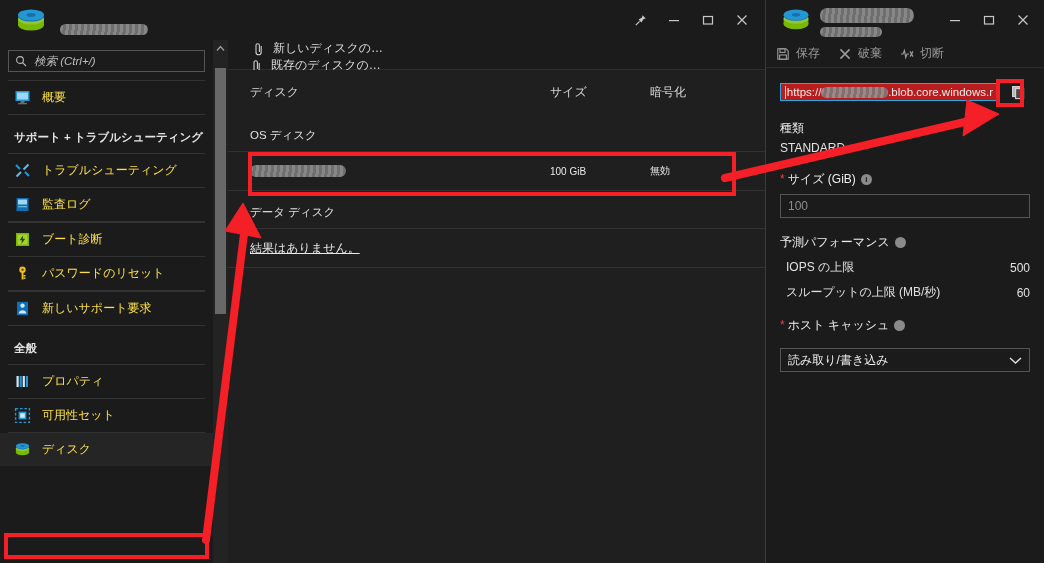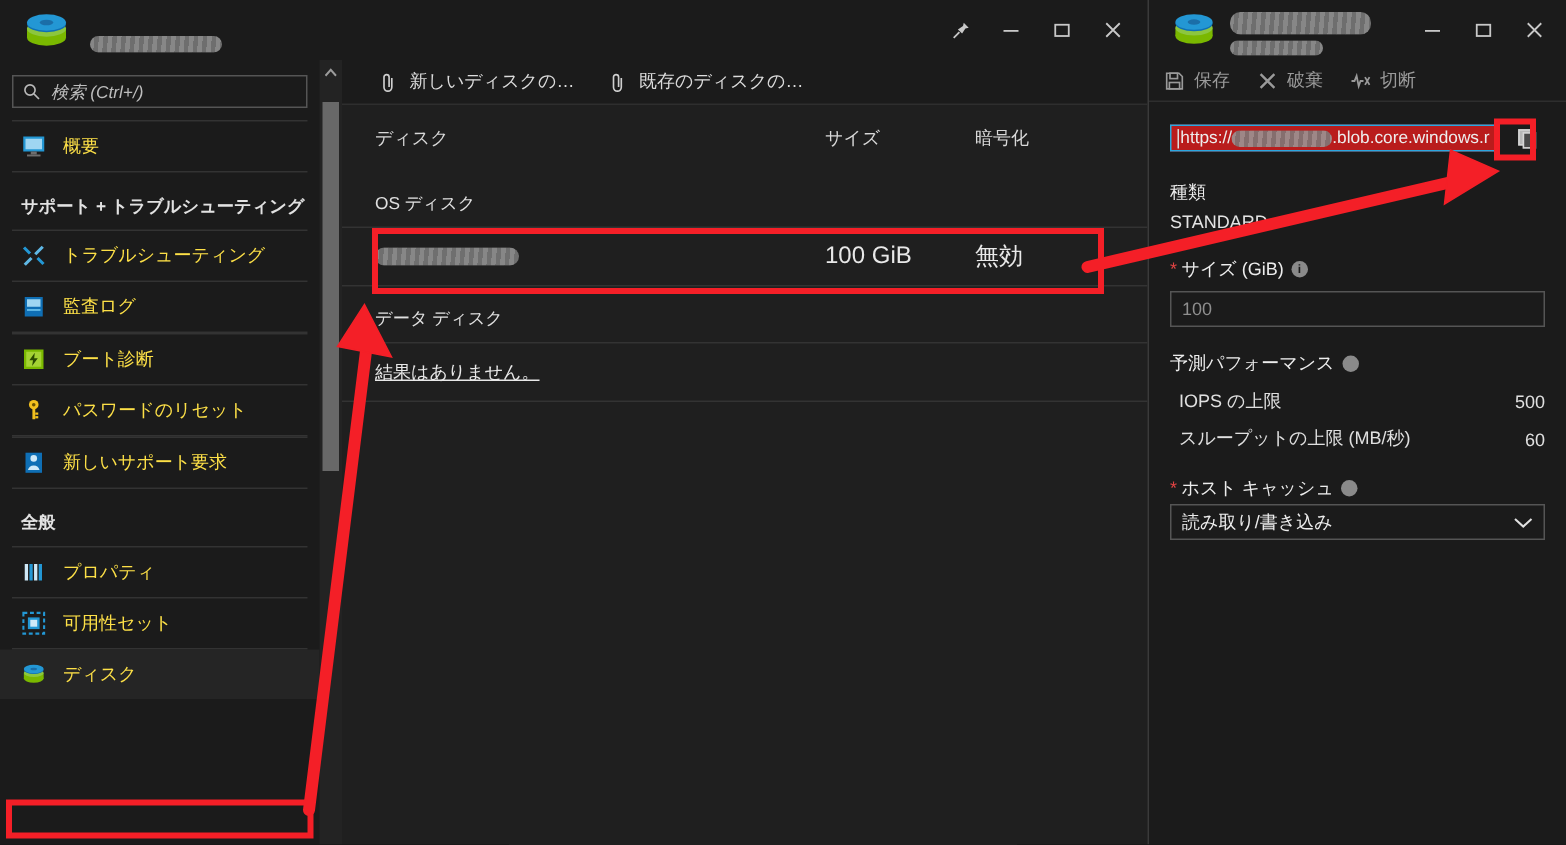--- a/index.html
+++ b/index.html
@@ -46,21 +46,21 @@
   .win-btns { position: absolute; right: 6px; top: 0; height: 40px; display: flex; align-items: center; }
   .win-btn {
     width: 34px; height: 34px; display: flex; align-items: center; justify-content: center;
     color: #c8c8c8;
   }
   .win-btn svg { display: block; }
 
   
   .cmdbar {
     position: absolute; left: 228px; top: 40px; width: 537px; height: 30px;
-    display: flex; align-items: center; border-bottom: 1px solid #2e2e2e;
+    display: flex; border-bottom: 1px solid #2e2e2e; flex-direction: column;
   }
   .cmd-item {
     display: flex; align-items: center; gap: 7px;
     font-size: 12px; color: #dcdcdc; margin-left: 22px; white-space: nowrap;
   }
   .cmd-item:first-child { margin-left: 24px; }
   .cmd-ico { width: 14px; height: 14px; color: #cfcfcf; display: block; }
 
   
   .sidebar {
@@ -113,21 +113,21 @@
     font-size: 12px; color: #d8d8d8; padding-left: 22px;
   }
   .col-disk { width: 300px; }
   .col-size { width: 100px; }
   .col-enc  { width: 100px; }
   .sect-label {
     font-size: 11.5px; color: #e0e0e0; padding: 14px 0 8px 22px;
   }
   .disk-row {
     display: flex; align-items: center; height: 40px;
-    padding-left: 22px; font-size: 16px; color: #e8e8e8;
+    padding-left: 22px; font-size: 10px; color: #e8e8e8;
     border-top: 1px solid #333; border-bottom: 1px solid #333;
     background: #1f1f1f;
   }
   .row-redact { width: 96px; height: 12px; }
   .empty-row {
     height: 40px; display: flex; align-items: center; padding-left: 22px;
     font-size: 12px; color: #e8e8e8;
     border-top: 1px solid #333; border-bottom: 1px solid #333; text-decoration: underline;
   }
 
@@ -180,21 +180,21 @@
     height: 24px; border: 1px solid #555; background: #1b1b1b;
     color: #8e8e8e; font-size: 12px; padding: 0 7px;
     display: flex; align-items: center; margin-top: 6px;
   }
   .perf-row {
     display: flex; justify-content: space-between; align-items: center;
     font-size: 12px; color: #e0e0e0; margin-top: 8px; padding-left: 6px;
   }
   .select-box {
     height: 24px; border: 1px solid #555; background: #1b1b1b;
-    color: #ededed; font-size: 12px; padding: 0 7px; margin-top: 2px;
+    color: #ededed; font-size: 12px; padding: 0 7px; margin-top: 14px;
     display: flex; align-items: center; justify-content: space-between;
   }
 
   
   .anno { position: absolute; pointer-events: none; }
   .anno-box { border: 4px solid #f41f27; }
   #box-row   { left: 248px; top: 152px; width: 488px; height: 44px; }
   #box-nav   { left: 4px;   top: 533px; width: 205px; height: 26px; }
   #box-copy  { left: 996px; top: 79px;  width: 28px;  height: 28px; }
   .anno svg { display: block; overflow: visible; }

